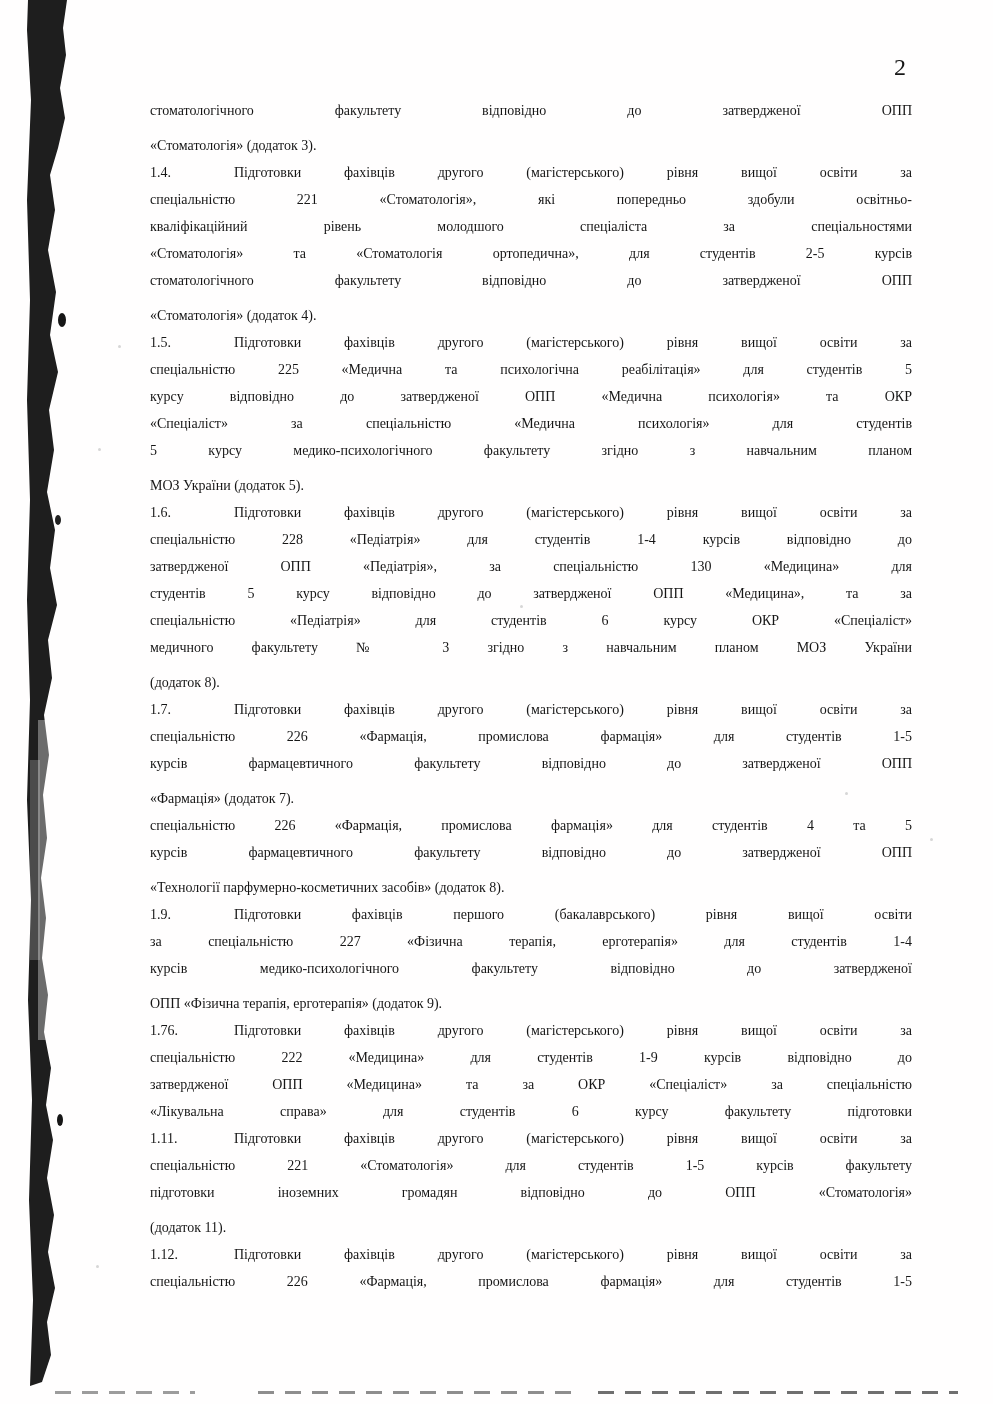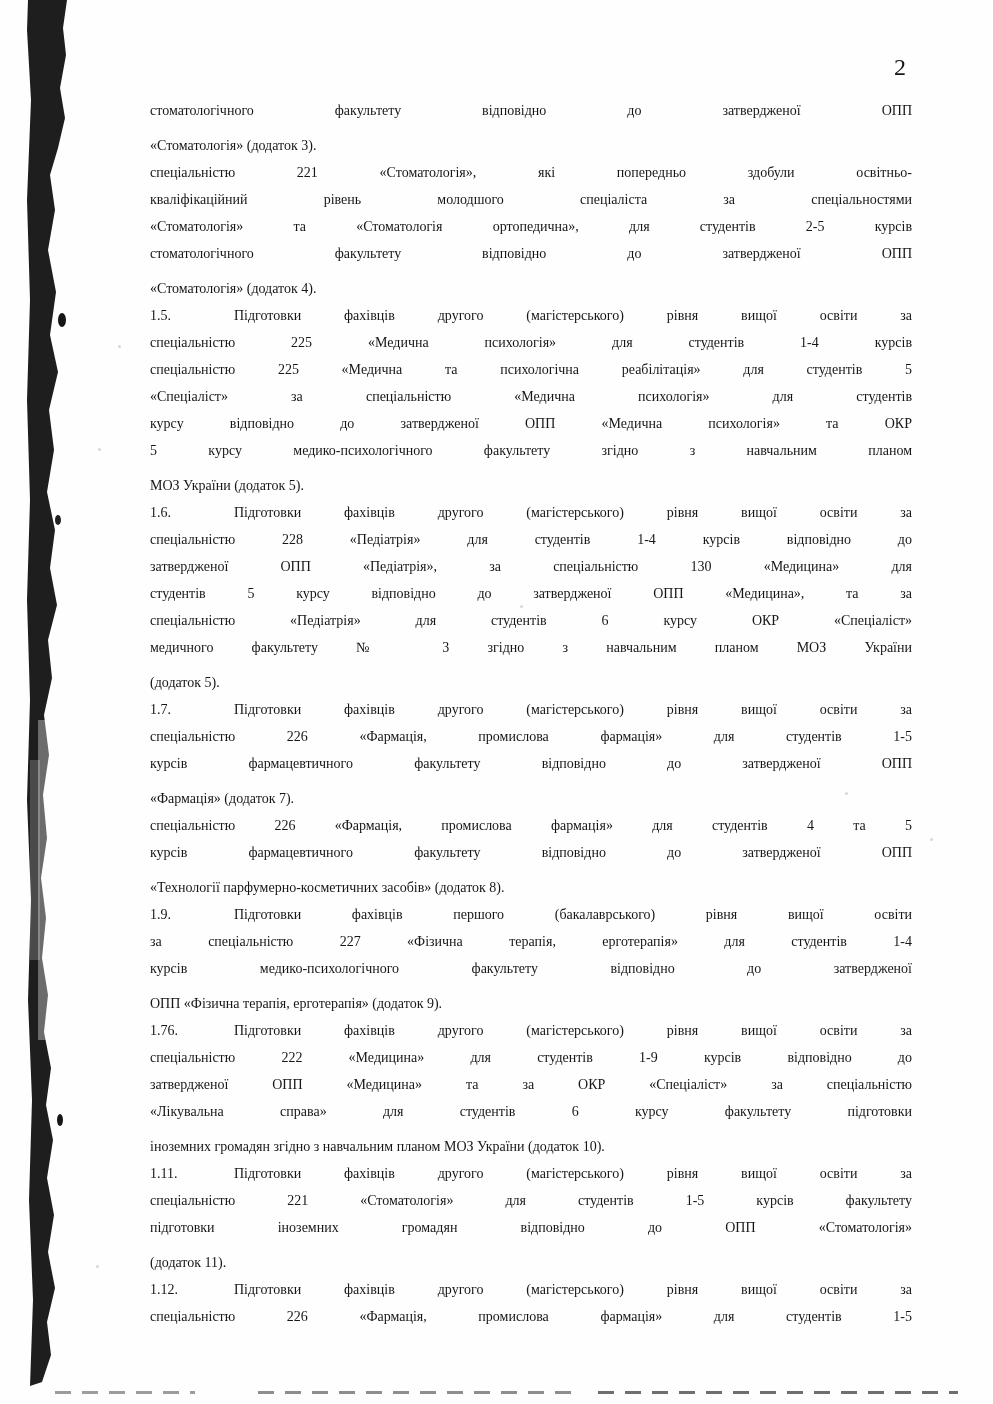--- a/index.html
+++ b/index.html
@@ -96,43 +96,43 @@
   </svg>
 
   <div class="page-number">2</div>
 
   <div class="text-block">
       <div class="para">
         <div class="line">стоматологічного факультету відповідно до затвердженої ОПП</div>
         <div class="line last">«Стоматологія» (додаток 3).</div>
       </div>
       <div class="para">
+        <div class="line"><span class="pnum">1.4.</span>Підготовки фахівців другого (магістерського) рівня вищої освіти за</div>
         <div class="line">спеціальністю 221 «Стоматологія», які попередньо здобули освітньо-</div>
         <div class="line">кваліфікаційний рівень молодшого спеціаліста за спеціальностями</div>
         <div class="line">«Стоматологія» та «Стоматологія ортопедична», для студентів 2-5 курсів</div>
         <div class="line">стоматологічного факультету відповідно до затвердженої ОПП</div>
         <div class="line last">«Стоматологія» (додаток 4).</div>
       </div>
       <div class="para">
         <div class="line"><span class="pnum">1.5.</span>Підготовки фахівців другого (магістерського) рівня вищої освіти за</div>
-        <div class="line">спеціальністю 225 «Медична психологія» для студентів 1-4 курсів</div>
         <div class="line">спеціальністю 225 «Медична та психологічна реабілітація» для студентів 5</div>
+        <div class="line">курсу відповідно до затвердженої ОПП «Медична психологія» та ОКР</div>
         <div class="line">«Спеціаліст» за спеціальністю «Медична психологія» для студентів</div>
-        <div class="line">курсу відповідно до затвердженої ОПП «Медична психологія» та ОКР</div>
         <div class="line">5 курсу медико-психологічного факультету згідно з навчальним планом</div>
         <div class="line last">МОЗ України (додаток 5).</div>
       </div>
       <div class="para">
         <div class="line"><span class="pnum">1.6.</span>Підготовки фахівців другого (магістерського) рівня вищої освіти за</div>
         <div class="line">спеціальністю 228 «Педіатрія» для студентів 1-4 курсів відповідно до</div>
         <div class="line">затвердженої ОПП «Педіатрія», за спеціальністю 130 «Медицина» для</div>
         <div class="line">студентів 5 курсу відповідно до затвердженої ОПП «Медицина», та за</div>
         <div class="line">спеціальністю «Педіатрія» для студентів 6 курсу ОКР «Спеціаліст»</div>
         <div class="line">медичного факультету № 3 згідно з навчальним планом МОЗ України</div>
-        <div class="line last">(додаток 5).</div>
+        <div class="line last">(додаток 8).</div>
       </div>
       <div class="para">
         <div class="line"><span class="pnum">1.7.</span>Підготовки фахівців другого (магістерського) рівня вищої освіти за</div>
         <div class="line">спеціальністю 226 «Фармація, промислова фармація» для студентів 1-5</div>
         <div class="line">курсів фармацевтичного факультету відповідно до затвердженої ОПП</div>
         <div class="line last">«Фармація» (додаток 7).</div>
       </div>
       <div class="para">
         <div class="line">спеціальністю 226 «Фармація, промислова фармація» для студентів 4 та 5</div>
         <div class="line">курсів фармацевтичного факультету відповідно до затвердженої ОПП</div>
@@ -142,21 +142,20 @@
         <div class="line"><span class="pnum">1.9.</span>Підготовки фахівців першого (бакалаврського) рівня вищої освіти</div>
         <div class="line">за спеціальністю 227 «Фізична терапія, ерготерапія» для студентів 1-4</div>
         <div class="line">курсів медико-психологічного факультету відповідно до затвердженої</div>
         <div class="line last">ОПП «Фізична терапія, ерготерапія» (додаток 9).</div>
       </div>
       <div class="para">
         <div class="line"><span class="pnum">1.76.</span>Підготовки фахівців другого (магістерського) рівня вищої освіти за</div>
         <div class="line">спеціальністю 222 «Медицина» для студентів 1-9 курсів відповідно до</div>
         <div class="line">затвердженої ОПП «Медицина» та за ОКР «Спеціаліст» за спеціальністю</div>
         <div class="line">«Лікувальна справа» для студентів 6 курсу факультету підготовки</div>
-        <div class="line last">іноземних громадян згідно з навчальним планом МОЗ України (додаток 10).</div>
       </div>
       <div class="para">
         <div class="line"><span class="pnum">1.11.</span>Підготовки фахівців другого (магістерського) рівня вищої освіти за</div>
         <div class="line">спеціальністю 221 «Стоматологія» для студентів 1-5 курсів факультету</div>
         <div class="line">підготовки іноземних громадян відповідно до ОПП «Стоматологія»</div>
         <div class="line last">(додаток 11).</div>
       </div>
       <div class="para">
         <div class="line"><span class="pnum">1.12.</span>Підготовки фахівців другого (магістерського) рівня вищої освіти за</div>
         <div class="line">спеціальністю 226 «Фармація, промислова фармація» для студентів 1-5</div>

